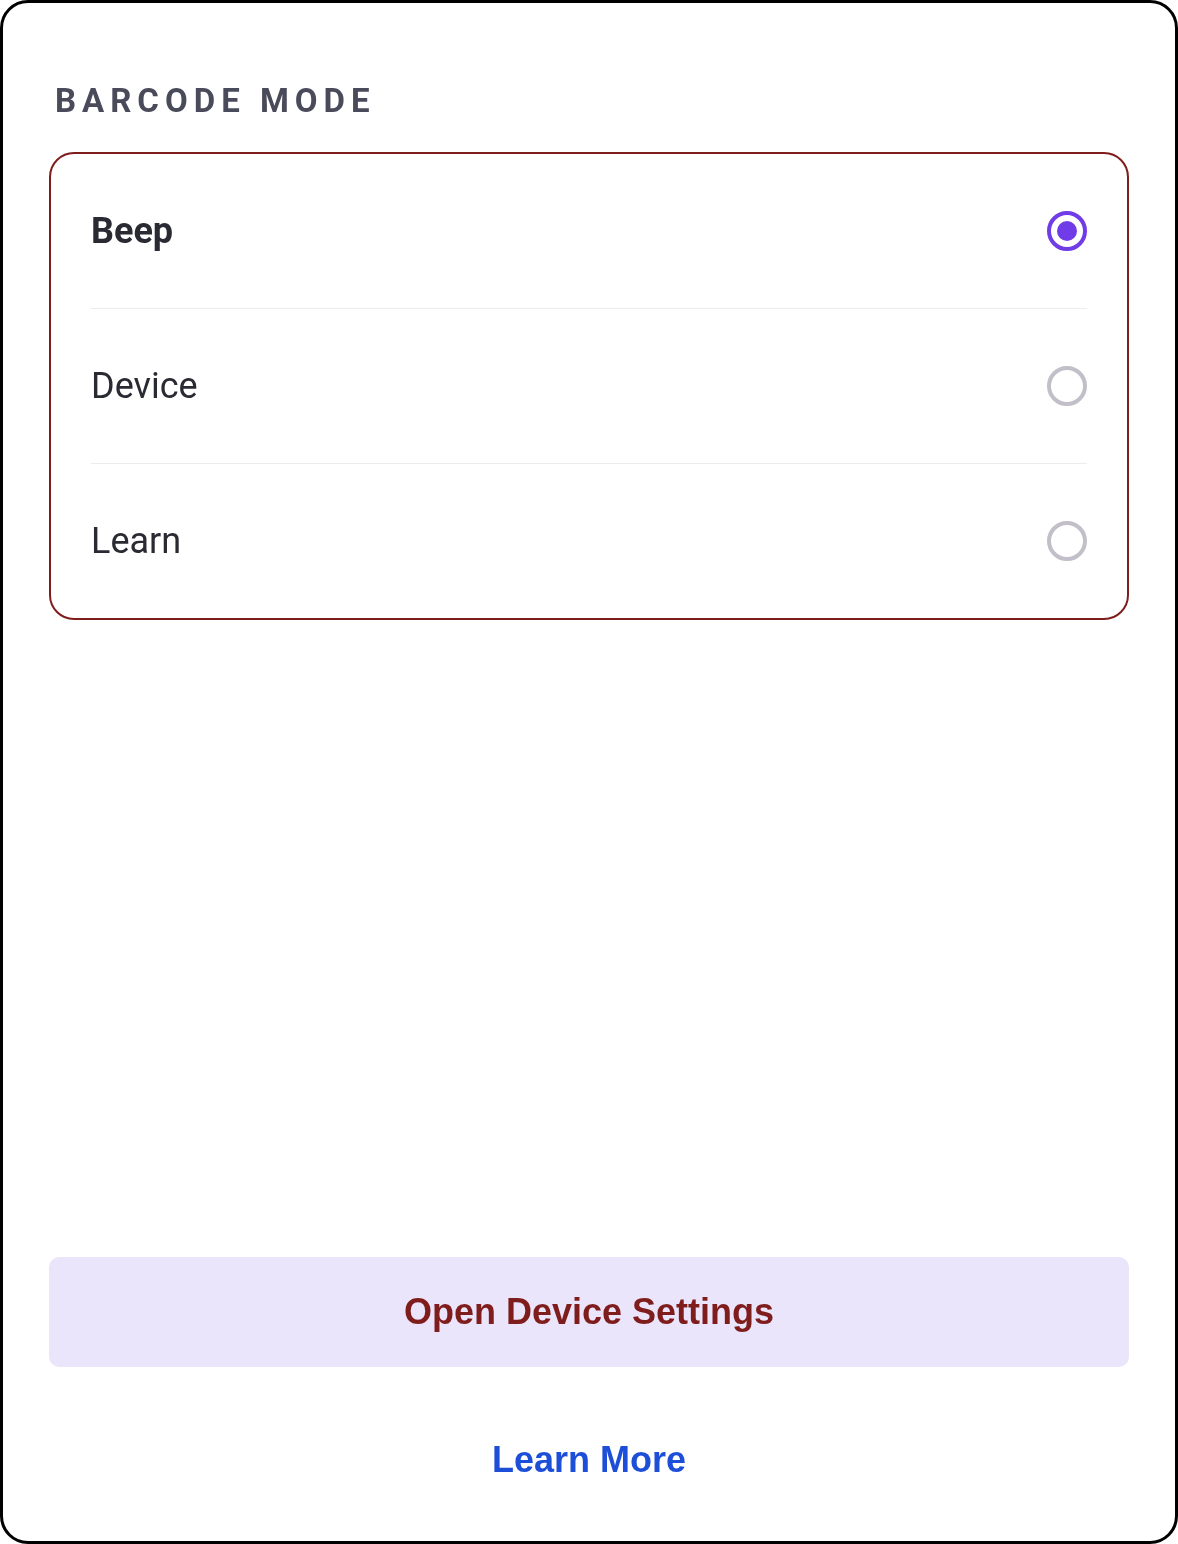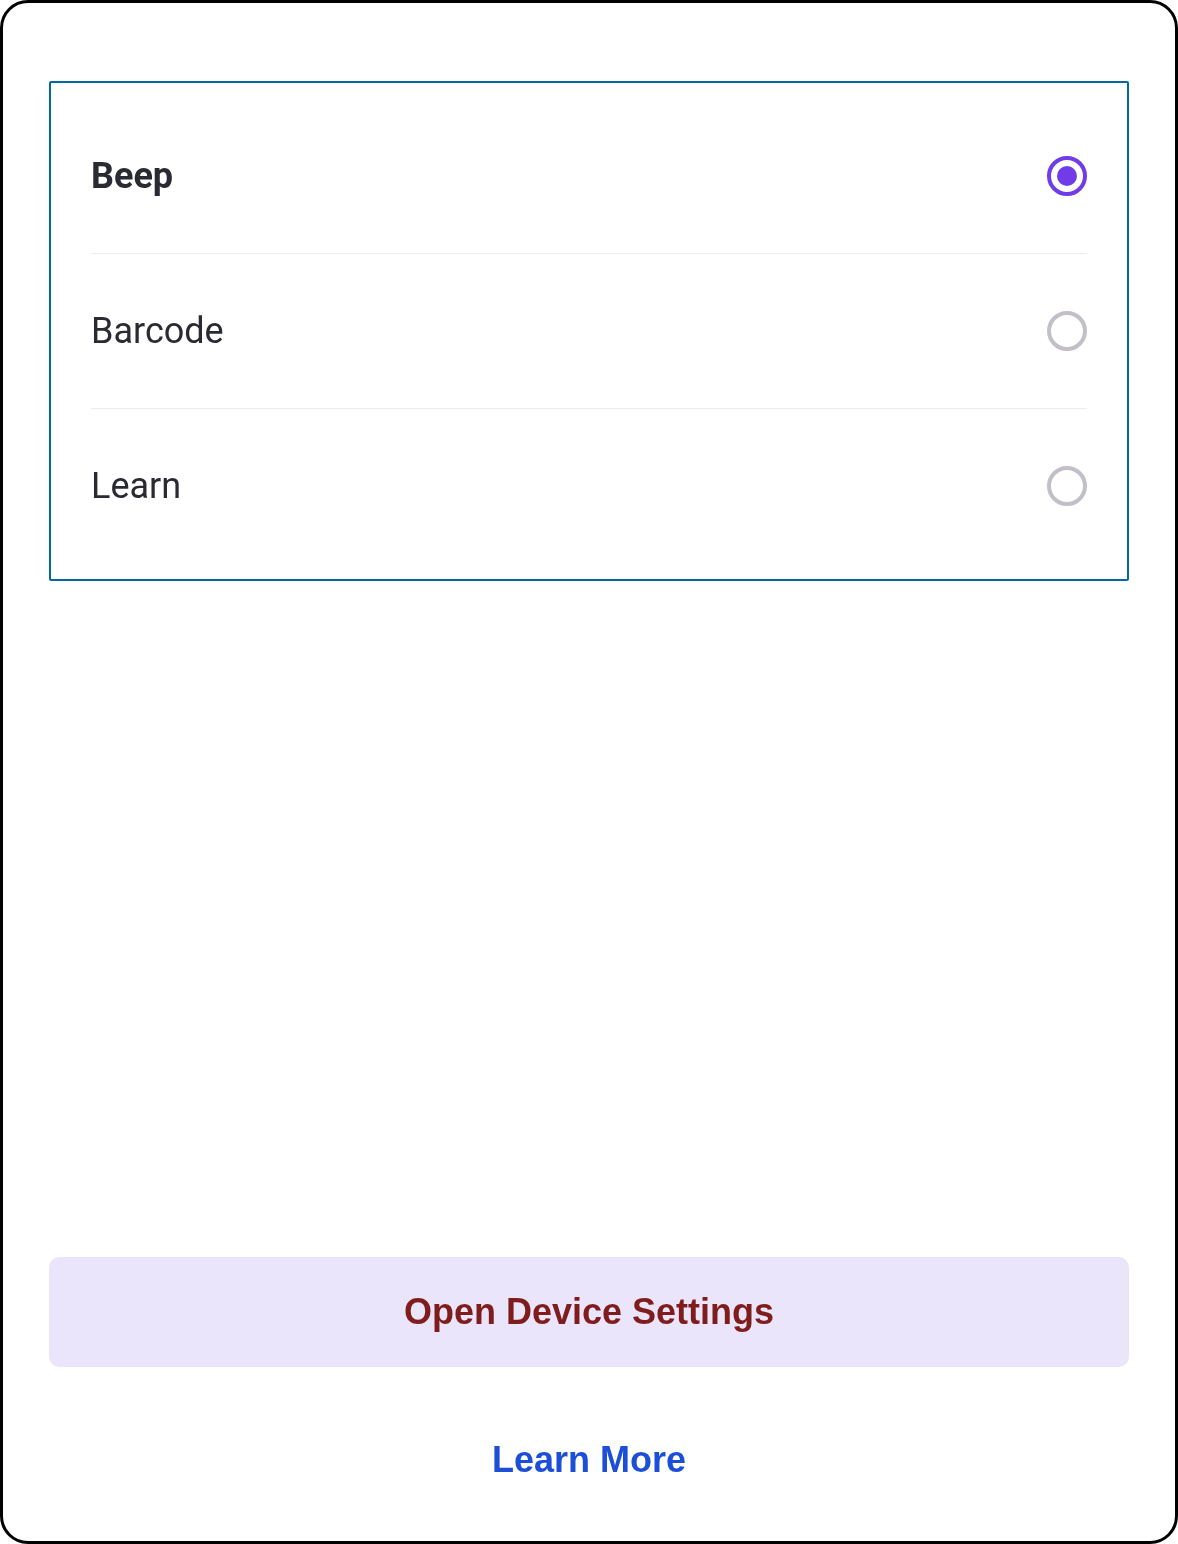--- a/index.html
+++ b/index.html
@@ -62,23 +62,23 @@
     }
     .section-label {
       font-size: 33px;
       font-weight: 700;
       letter-spacing: 6px;
       color: #4a4b5a;
       margin-bottom: 32px;
       margin-left: 6px;
     }
     .options-card {
-      border: 2px solid #0369a1;
-      border-radius: 2px;
-      padding: 16px 40px;
+      border: 2px solid #7f1d1d;
+      border-radius: 25px;
+      padding: 0 40px;
     }
     .option-row {
       display: flex;
       align-items: center;
       justify-content: space-between;
       padding: 56px 0;
       border-bottom: 1px solid #ecebf0;
       cursor: pointer;
     }
     .option-row:last-child {
@@ -139,27 +139,28 @@
       background: none;
       border: none;
     }
   </style>
 </head>
 <body>
 
 <div class="screen">
 
   <div class="content">
+    <div class="section-label">BARCODE MODE</div>
     <div class="options-card">
       <div class="option-row">
         <div class="option-label selected">Beep</div>
         <div class="radio selected"></div>
       </div>
       <div class="option-row">
-        <div class="option-label">Barcode</div>
+        <div class="option-label">Device</div>
         <div class="radio"></div>
       </div>
       <div class="option-row">
         <div class="option-label">Learn</div>
         <div class="radio"></div>
       </div>
     </div>
   </div>
 
   <div class="footer">

